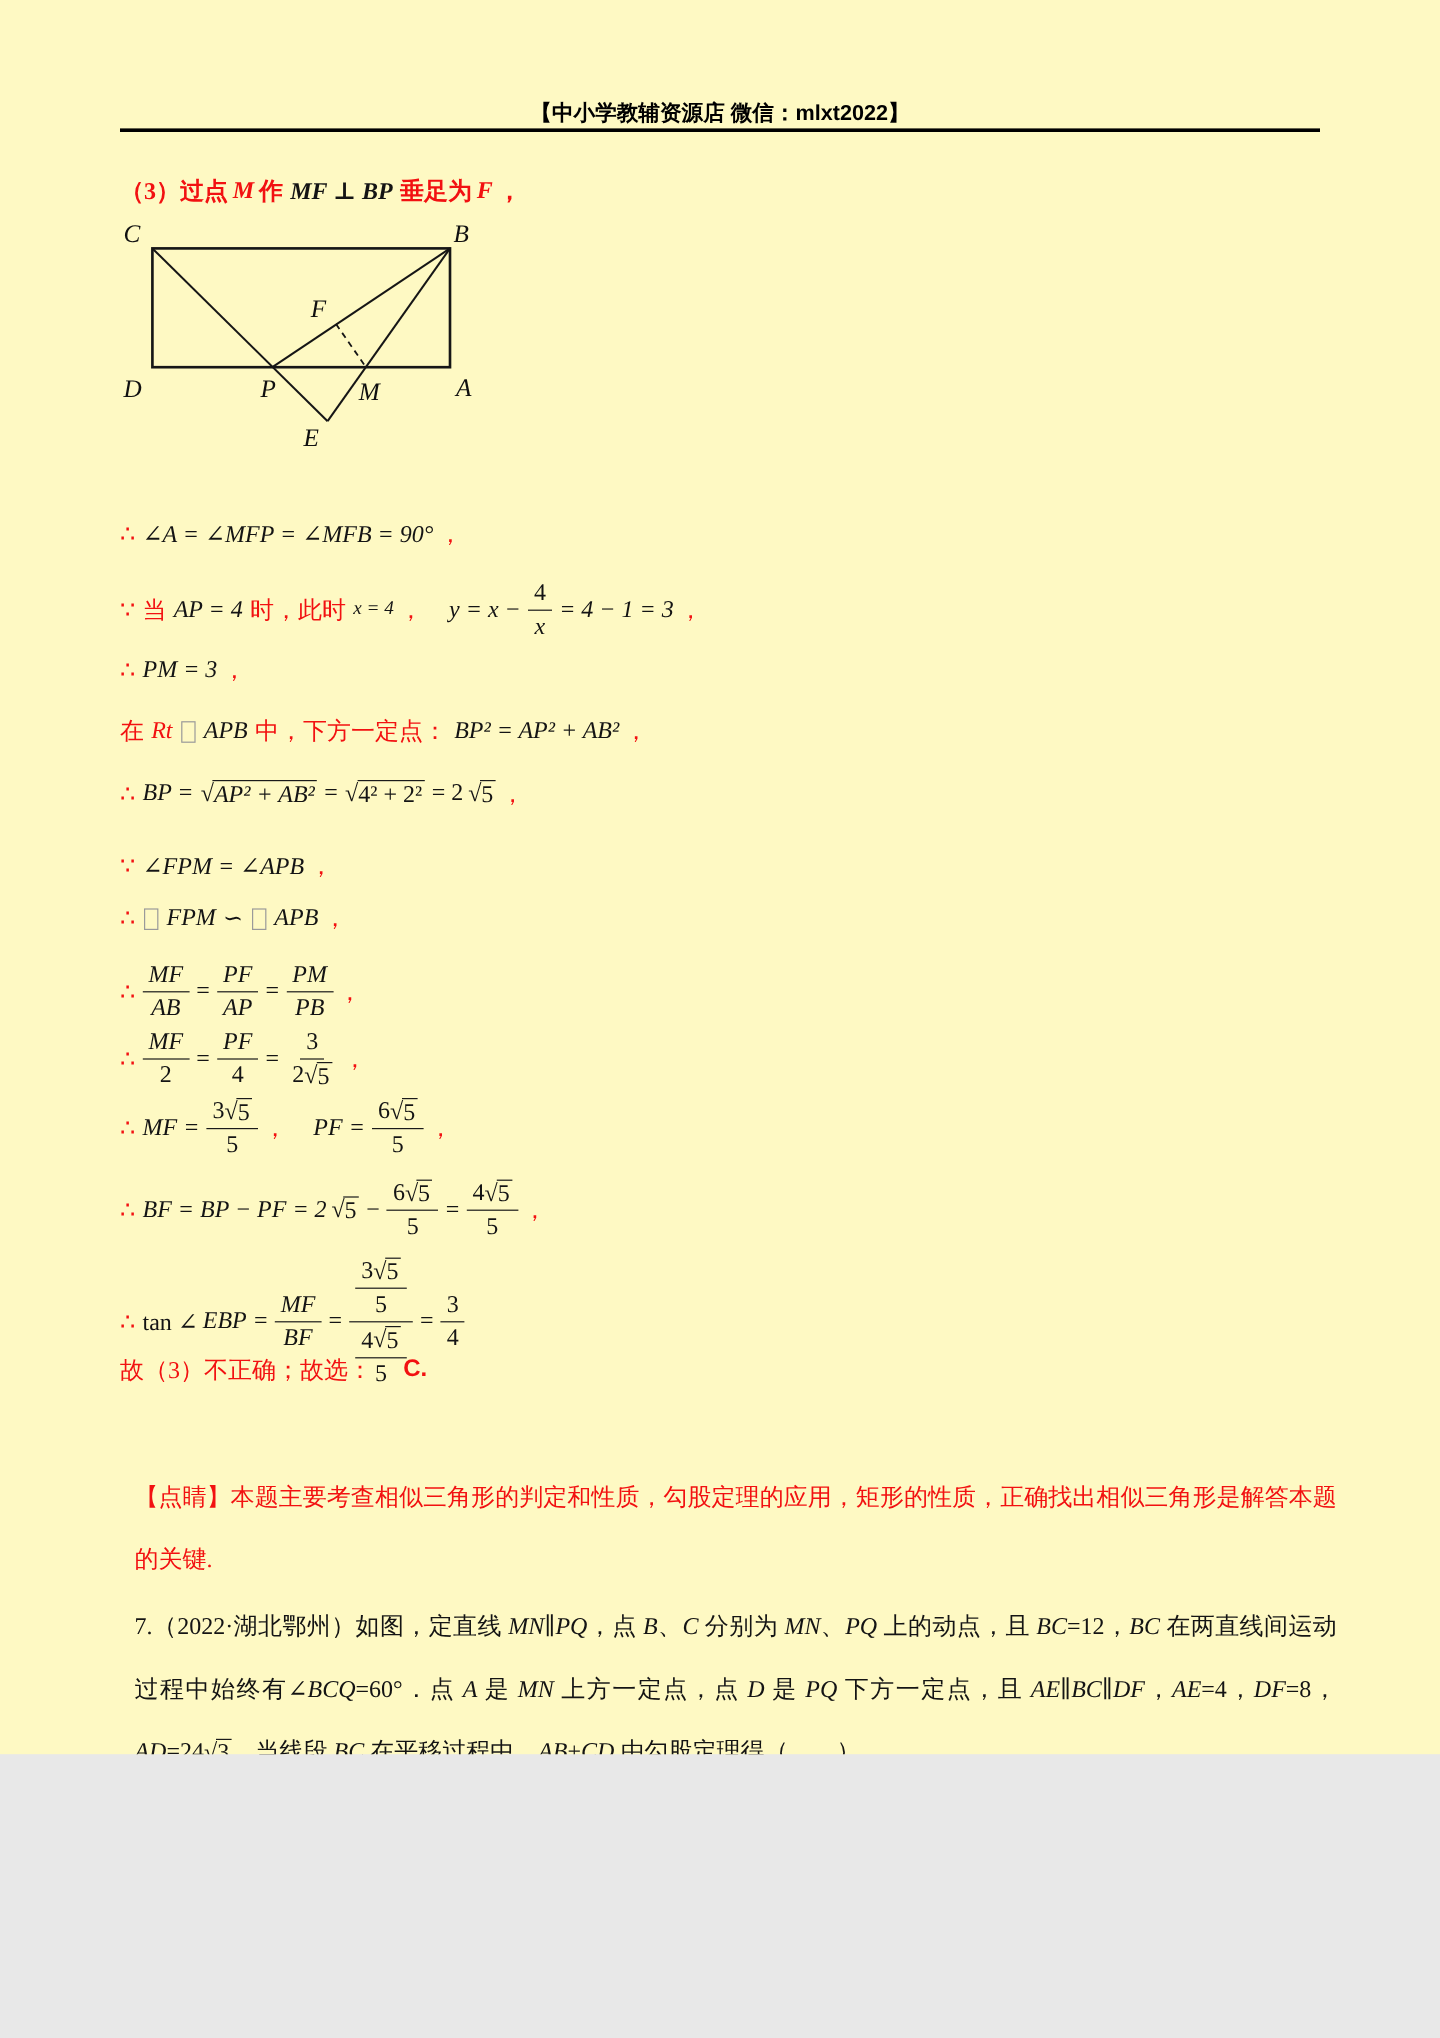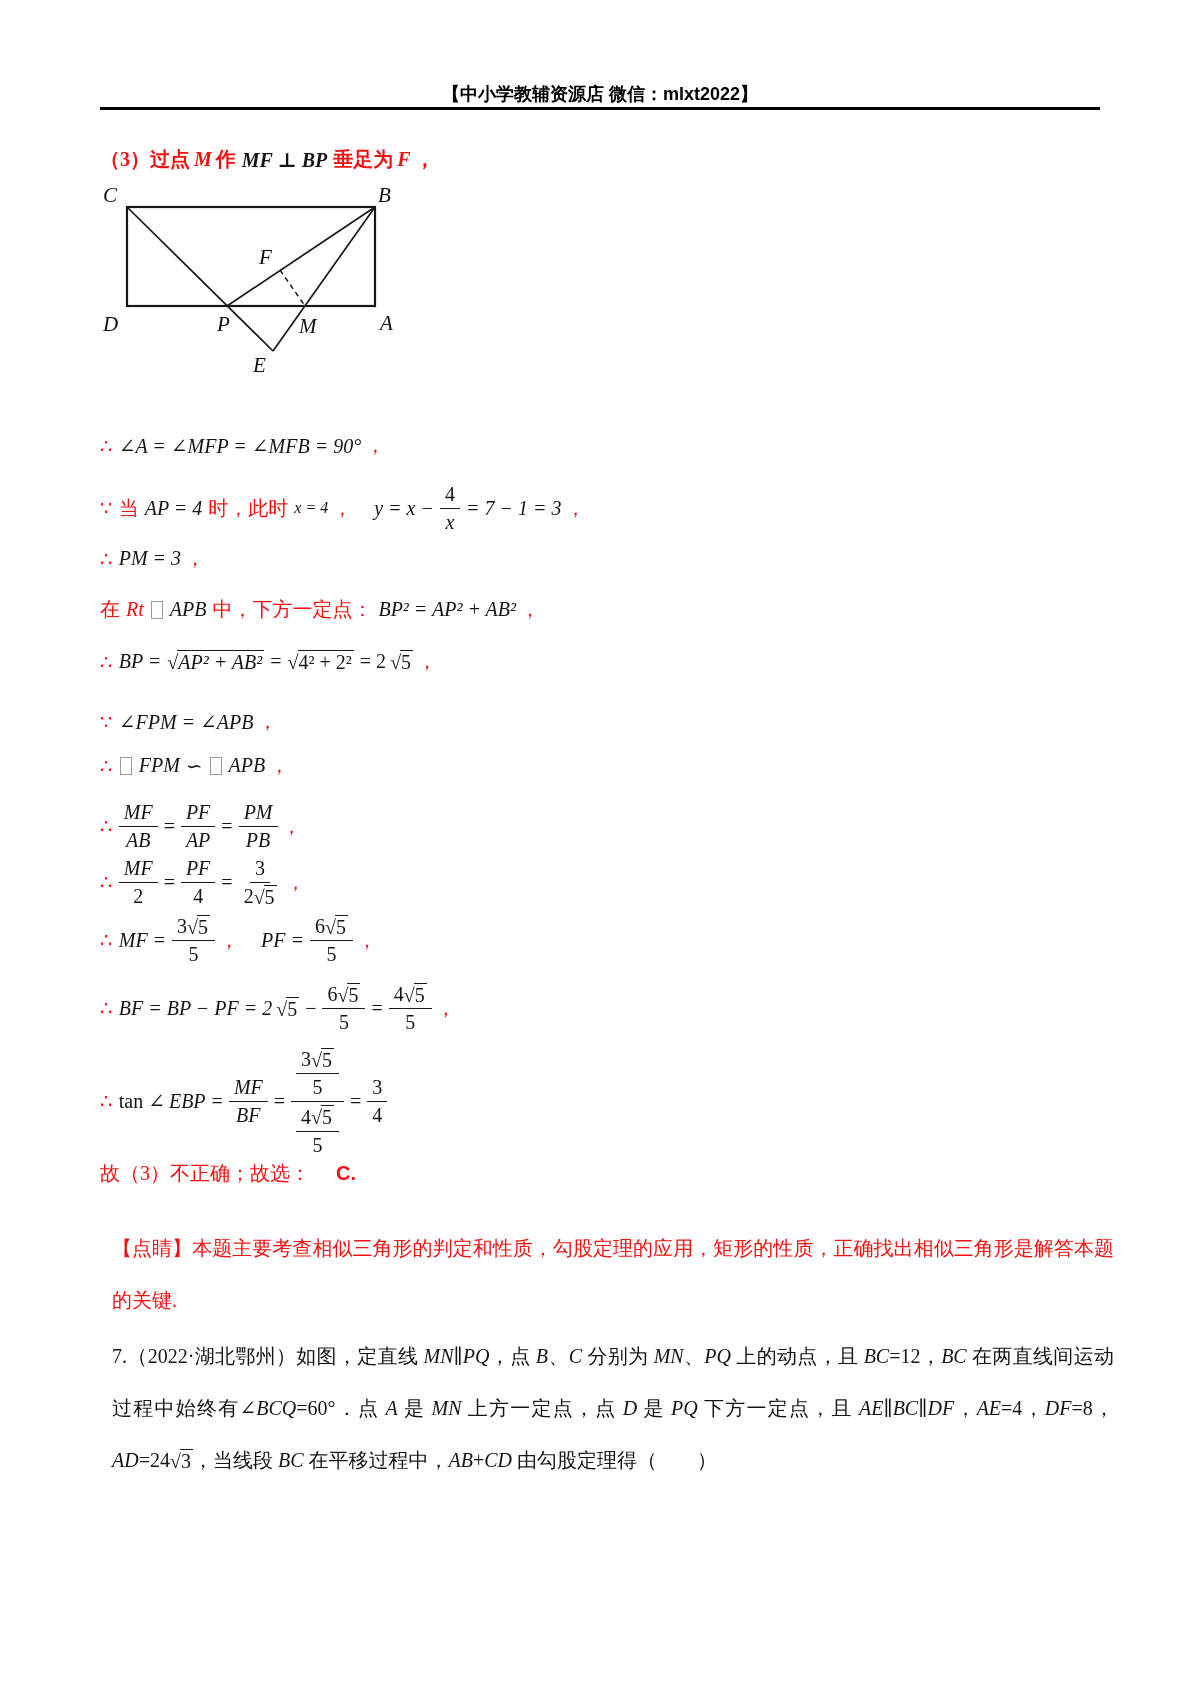--- a/index.html
+++ b/index.html
@@ -2,23 +2,23 @@
 <html><head>
 <meta charset="utf-8">
 <style>
   :root{
     --red:#f21111;
     --ink:#141414;
   }
   html,body{margin:0;padding:0;background:#e8e8e8;}
   #page{
     position:relative;
-    width:1200px;height:1698px;
+    width:1200px;height:1462px;
     margin:0 auto;
-    background:#ffffff;
+    background:#fef9c3;
     font-family:"Liberation Serif","DejaVu Serif","DejaVu Sans",serif;
     color:var(--ink);
     font-size:20px;
     overflow:hidden;
   }
   .abs{position:absolute;}
   
   .hdr{
     left:0;top:82px;width:1200px;text-align:center;
     font-family:"Liberation Sans","DejaVu Sans",sans-serif;
@@ -99,21 +99,21 @@
     <span class="red cn">当</span>
     <span class="it">AP = 4</span>
     <span class="red cn">时，此时</span>
     <span class="it sm">x = 4</span>
     <span class="red tight">，</span>
     <span class="it gapL">y = x −</span>
     <span class="fr">
       <span class="n">4</span>
       <span class="d it">x</span>
     </span>
-    <span class="it">= 7 − 1 = 3</span>
+    <span class="it">= 4 − 1 = 3</span>
     <span class="red tight">，</span>
   </div>
 
   <div class="abs line" style="top:545px;">
     <span class="sym">∴</span>
     <span class="it">PM = 3</span>
     <span class="red tight">，</span>
   </div>
 
   <div class="abs line" style="top:596px;">
@@ -283,21 +283,21 @@
         </span>
       </span>
     </span>
     <span>=</span>
     <span class="fr">
       <span class="n">3</span>
       <span class="d">4</span>
     </span>
   </div>
 
-  <div class="abs line" style="top:1160px;gap:28px;">
+  <div class="abs line" style="top:1128px;gap:28px;">
     <span class="red cn">故（3）不正确；故选：</span>
     <span class="red answer tight">C.</span>
   </div>
 
   <div class="abs para red" style="top:1222px;">【点睛】本题主要考查相似三角形的判定和性质，勾股定理的应用，矩形的性质，正确找出相似三角形是解答本题的关键.</div>
 
   <div class="abs para" style="top:1330px;"><span class="cn">7.（2022·湖北鄂州）如图，定直线 </span><span class="it">MN</span><span class="it">∥</span><span class="it">PQ</span><span class="cn">，点 </span><span class="it">B</span><span class="cn">、</span><span class="it">C</span><span class="cn"> 分别为 </span><span class="it">MN</span><span class="cn">、</span><span class="it">PQ</span><span class="cn"> 上的动点，且 </span><span class="it">BC</span><span class="cn">=12，</span><span class="it">BC</span><span class="cn"> 在两直线间运动过程中始终有∠</span><span class="it">BCQ</span><span class="cn">=60°．点 </span><span class="it">A</span><span class="cn"> 是 </span><span class="it">MN</span><span class="cn"> 上方一定点，点 </span><span class="it">D</span><span class="cn"> 是 </span><span class="it">PQ</span><span class="cn"> 下方一定点，且 </span><span class="it">AE</span><span class="it">∥</span><span class="it">BC</span><span class="it">∥</span><span class="it">DF</span><span class="cn">，</span><span class="it">AE</span><span class="cn">=4，</span><span class="it">DF</span><span class="cn">=8，</span><span class="it">AD</span><span class="cn">=24</span><span class="sq">
         <span class="sg">√</span>
         <span class="rad">3</span>
       </span><span class="cn">，当线段 </span><span class="it">BC</span><span class="cn"> 在平移过程中，</span><span class="it">AB</span><span class="cn">+</span><span class="it">CD</span><span class="cn"> 由勾股定理得（　　）</span></div>

